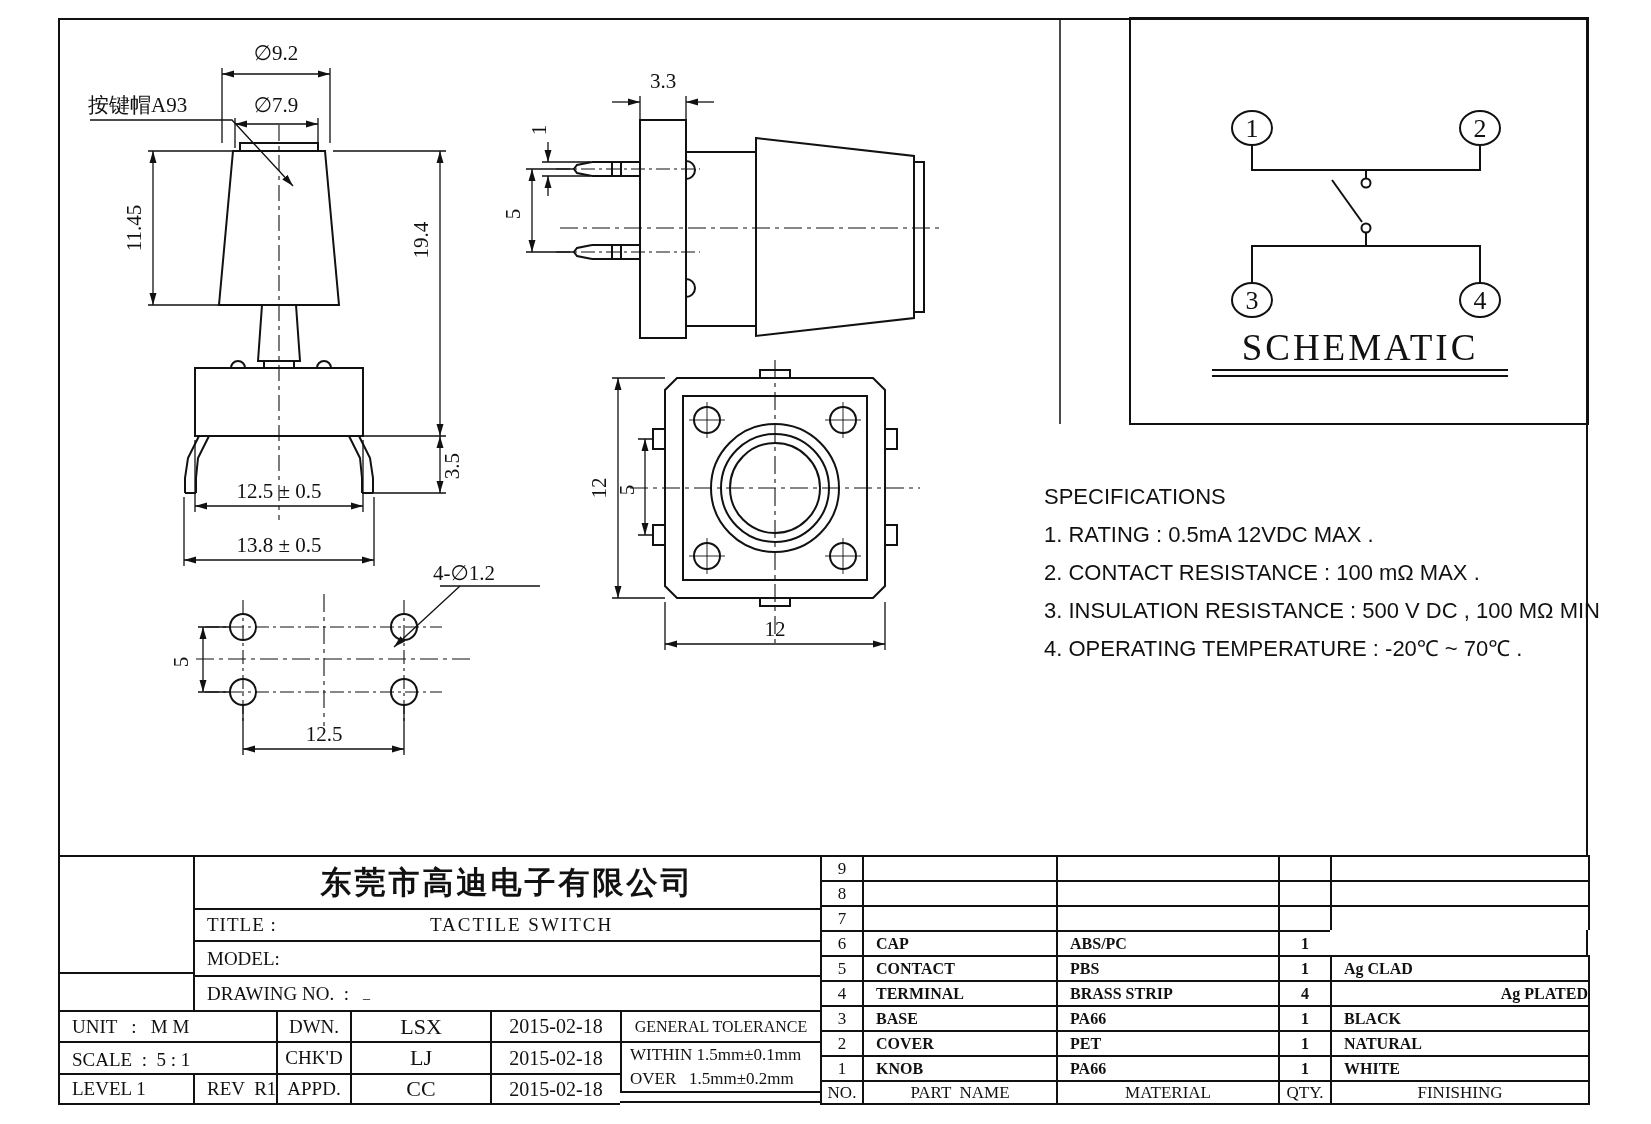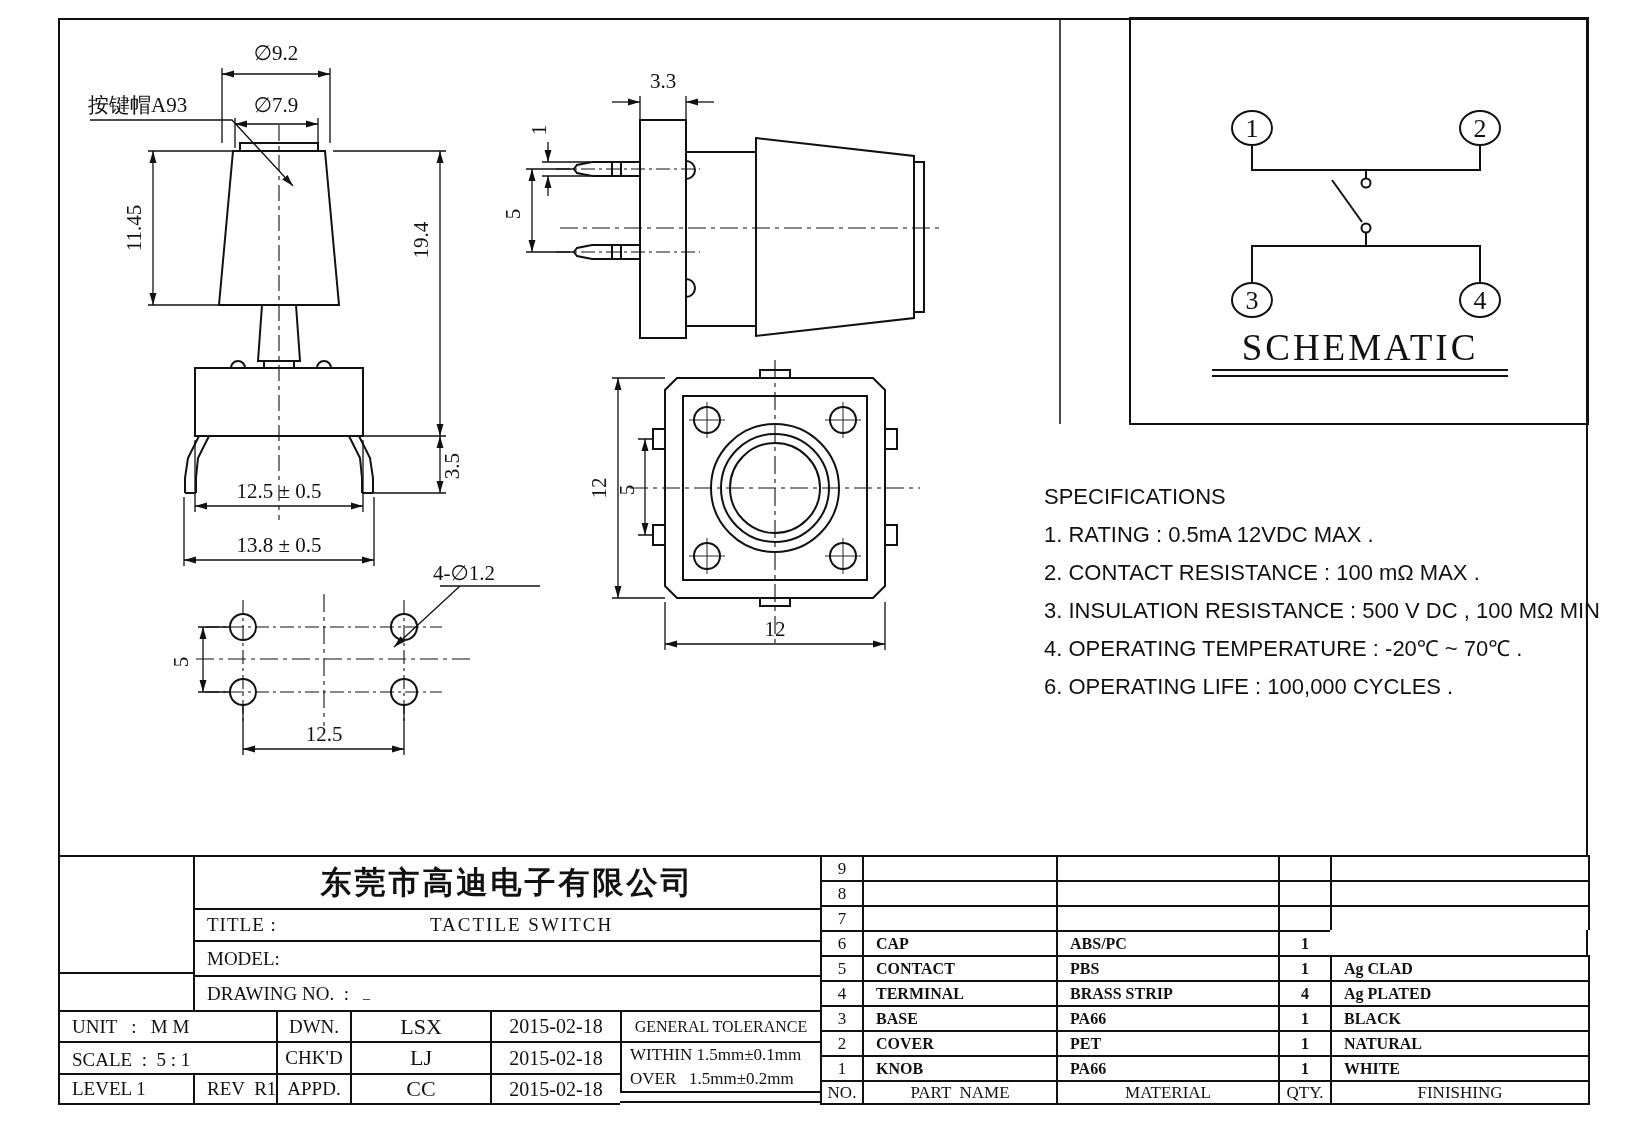--- a/index.html
+++ b/index.html
@@ -222,21 +222,20 @@
       <path d="M131,991 H190" stroke-width="1" stroke-dasharray="10 4 3 4"></path>
     </g>
   </svg>
 
   <div id="specs">
     <div>SPECIFICATIONS</div>
     <div>1. RATING : 0.5mA 12VDC MAX .</div>
     <div>2. CONTACT RESISTANCE : 100 mΩ MAX .</div>
     <div>3. INSULATION RESISTANCE : 500 V DC , 100 MΩ MIN</div>
     <div>4. OPERATING TEMPERATURE : -20℃ ~ 70℃ .</div>
-    <div>6. OPERATING LIFE : 100,000 CYCLES .</div>
   </div>
 
   <div class="c" style="left:58px;top:855px;width:135px;height:117px;"></div>
   <div class="c center company" style="left:193px;top:855px;width:627px;height:53px;">东莞市高迪电子有限公司</div>
   <div class="c pad serif-sp" style="left:193px;top:908px;width:627px;height:32px;">
     <span>TITLE :</span>
     <span style="position:absolute;left:235px;letter-spacing:2px;">TACTILE SWITCH</span>
   </div>
   <div class="c pad" style="left:193px;top:940px;width:627px;height:35px;">
     <span>MODEL:</span>
@@ -297,21 +296,21 @@
     <div class="c center hdr" style="left:820px;top:955px;width:42px;height:25px;">5</div>
     <div class="c pt pad" style="left:862px;top:955px;width:194px;height:25px;">CONTACT</div>
     <div class="c pt pad" style="left:1056px;top:955px;width:222px;height:25px;">PBS</div>
     <div class="c center pt" style="left:1278px;top:955px;width:52px;height:25px;">1</div>
     <div class="c pt pad rb" style="left:1330px;top:955px;width:260px;height:25px;"><span>Ag CLAD</span></div>
 
     <div class="c center hdr" style="left:820px;top:980px;width:42px;height:25px;">4</div>
     <div class="c pt pad" style="left:862px;top:980px;width:194px;height:25px;">TERMINAL</div>
     <div class="c pt pad" style="left:1056px;top:980px;width:222px;height:25px;">BRASS STRIP</div>
     <div class="c center pt" style="left:1278px;top:980px;width:52px;height:25px;">4</div>
-    <div class="c pt pad rb" style="left:1330px;top:980px;width:260px;height:25px;"><span>Ag PLATED</span></div>
+    <div class="c pt pad rb" style="left:1330px;top:980px;width:260px;height:25px;justify-content:flex-end;"><span>Ag PLATED</span></div>
 
     <div class="c center hdr" style="left:820px;top:1005px;width:42px;height:25px;">3</div>
     <div class="c pt pad" style="left:862px;top:1005px;width:194px;height:25px;">BASE</div>
     <div class="c pt pad" style="left:1056px;top:1005px;width:222px;height:25px;">PA66</div>
     <div class="c center pt" style="left:1278px;top:1005px;width:52px;height:25px;">1</div>
     <div class="c pt pad rb" style="left:1330px;top:1005px;width:260px;height:25px;"><span>BLACK</span></div>
 
     <div class="c center hdr" style="left:820px;top:1030px;width:42px;height:25px;">2</div>
     <div class="c pt pad" style="left:862px;top:1030px;width:194px;height:25px;">COVER</div>
     <div class="c pt pad" style="left:1056px;top:1030px;width:222px;height:25px;">PET</div>

